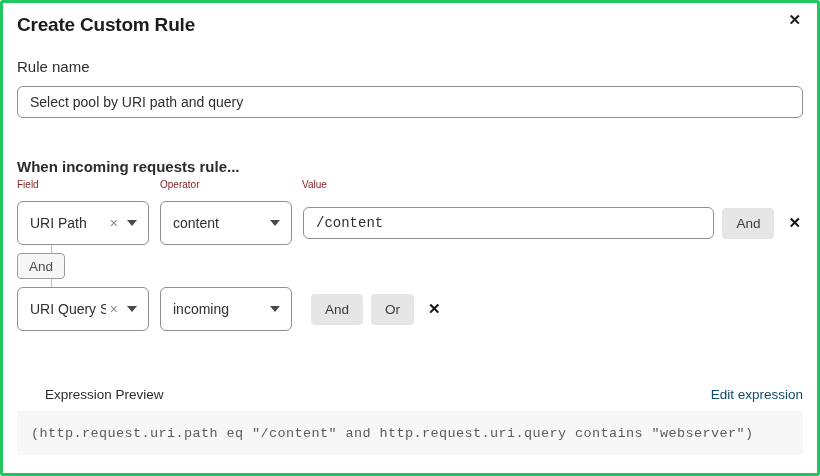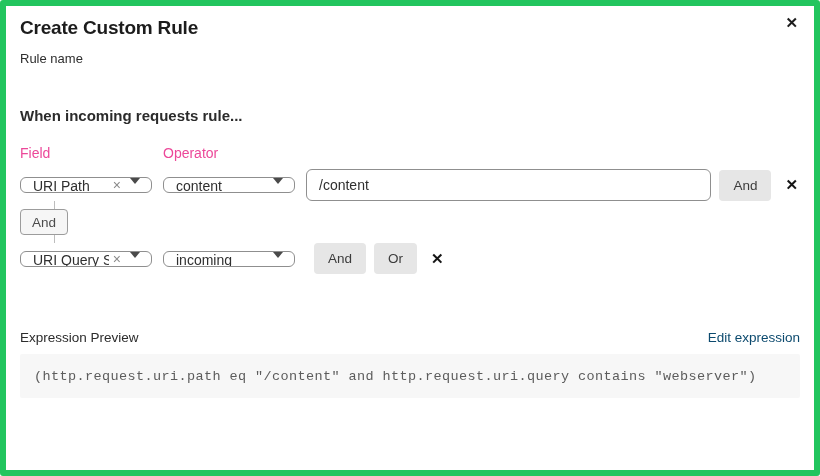--- a/index.html
+++ b/index.html
@@ -7,21 +7,21 @@
   body {
     font-family: "Liberation Sans", sans-serif;
     color: #2f2f2f;
     margin: 0;
   }
   .dialog {
     position: relative;
     width: 820px;
     height: 476px;
     background: #ffffff;
-    border: 6px solid #22c55e;
+    border: 3px solid #22c55e;
     border-radius: 3px;
     padding: 0 14px;
     overflow: hidden;
   }
   .dialog-title {
     padding-top: 9px;
     font-size: 19px;
     line-height: 26px;
     font-weight: 700;
     color: #1c1c1c;
@@ -31,22 +31,22 @@
     position: absolute;
     top: 8px;
     right: 16px;
     font-size: 15px;
     font-weight: 700;
     color: #1c1c1c;
     cursor: pointer;
     line-height: 18px;
   }
   .rule-label {
-    margin-top: 9px;
-    font-size: 13px;
+    margin-top: 20px;
+    font-size: 15px;
     line-height: 17px;
     color: #2e2e2e;
   }
   .rule-hint {
     margin-top: 5px;
     font-size: 13.5px;
     line-height: 16px;
     color: #8e8e8e;
   }
   .text-input {
@@ -65,37 +65,38 @@
   }
   .match-heading {
     margin-top: 40px;
     font-size: 15px;
     line-height: 18px;
     font-weight: 700;
     color: #2b2b2b;
   }
   .col-labels {
     display: flex;
-    margin-top: 20px;
-    font-size: 14px;
+    margin-top: 1px;
+    font-size: 10px;
     line-height: 16px;
-    color: #ec4899;
+    color: #7f1d1d;
   }
   .col-labels .col-field    { width: 143px; }
   .col-labels .col-operator { width: 142px; }
   .col-labels .col-value    { flex: 1; }
   .cond-row {
     display: flex;
     align-items: center;
     margin-top: 8px;
   }
   .select-box {
     display: flex;
+    align-items: center;
     width: 132px;
-    height: 16px;
+    height: 44px;
     border: 1px solid #8f8f8f;
     border-radius: 6px;
     background: #fff;
     padding: 0 11px 0 12px;
     margin-right: 11px;
     font-size: 14px;
     color: #2f2f2f;
     cursor: pointer;
     flex-shrink: 0;
   }
@@ -117,21 +118,21 @@
     border-right: 5px solid transparent;
     border-top: 6px solid #4a4a4a;
     flex-shrink: 0;
   }
   .value-input {
     flex: 1;
     height: 32px;
     border: 1px solid #8f8f8f;
     border-radius: 6px;
     padding: 0 12px;
-    font-family: Liberation Sans, sans-serif;
+    font-family: Liberation Mono, monospace;
     font-size: 14px;
     color: #2f2f2f;
     outline: none;
     min-width: 0;
   }
   .logic-btn {
     height: 31px;
     padding: 0 14px;
     margin-left: 8px;
     background: #e6e6e6;
@@ -176,20 +177,21 @@
     border-radius: 4px;
     background: #f6f6f6;
     font-size: 13.5px;
     color: #4c4c4c;
   }
   .expr-head {
     display: flex;
     justify-content: space-between;
     align-items: baseline;
     margin-top: 56px;
+    margin-left: 28px;
   }
   .expr-label {
     font-size: 13.5px;
     color: #2c2c2c;
   }
   .edit-link {
     font-size: 13.5px;
     color: #0c4a6e;
     text-decoration: none;
     cursor: pointer;
@@ -209,26 +211,28 @@
 </style>
 </head>
 <body>
 
 <div class="dialog">
 
   <h1 class="dialog-title">Create Custom Rule</h1>
   <span class="close-icon">✕</span>
 
   <div class="rule-label">Rule name</div>
+  <input type="text" class="text-input" value="Select pool by URI path and query" style="">
 
   <div class="match-heading">When incoming requests rule...</div>
 
   <div class="col-labels">
     <span class="col-field">Field</span>
     <span class="col-operator">Operator</span>
+    <span class="col-value">Value</span>
   </div>
 
   <div class="cond-row">
     <div class="select-box">
       <span class="select-text">URI Path</span>
       <span class="clear-icon">×</span>
       <span class="caret-icon"></span>
     </div>
     <div class="select-box">
       <span class="select-text">content</span>

